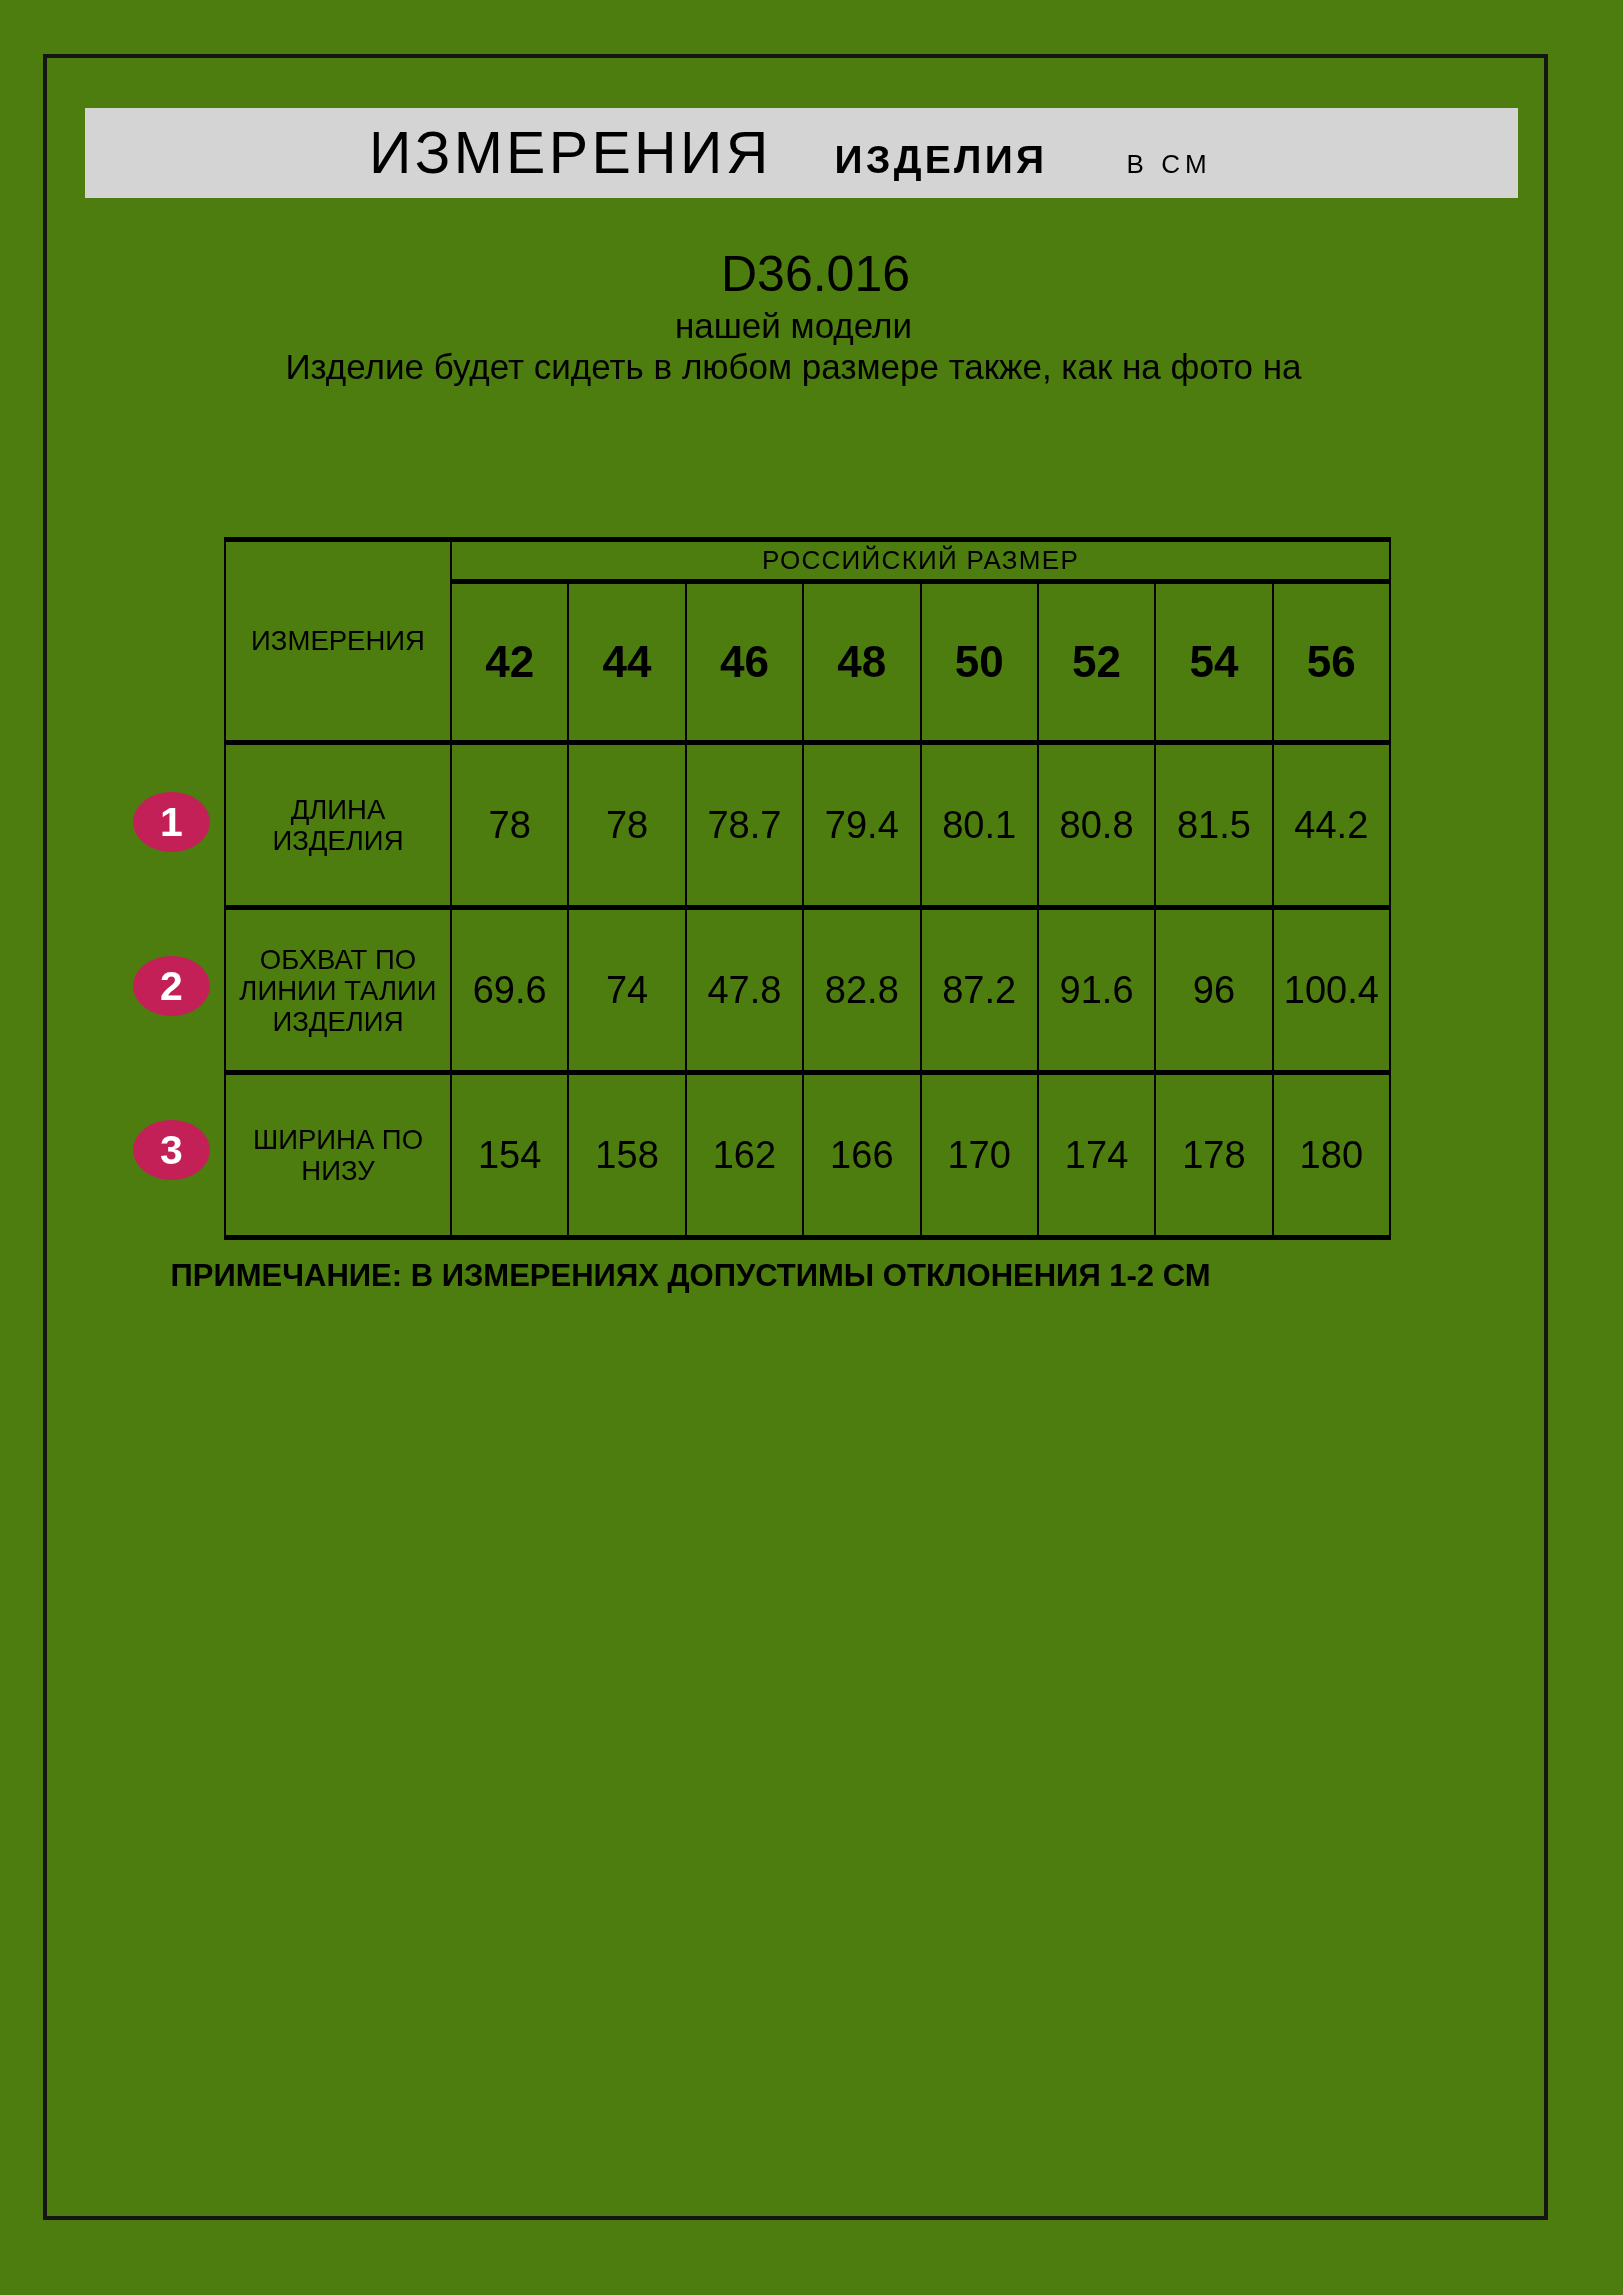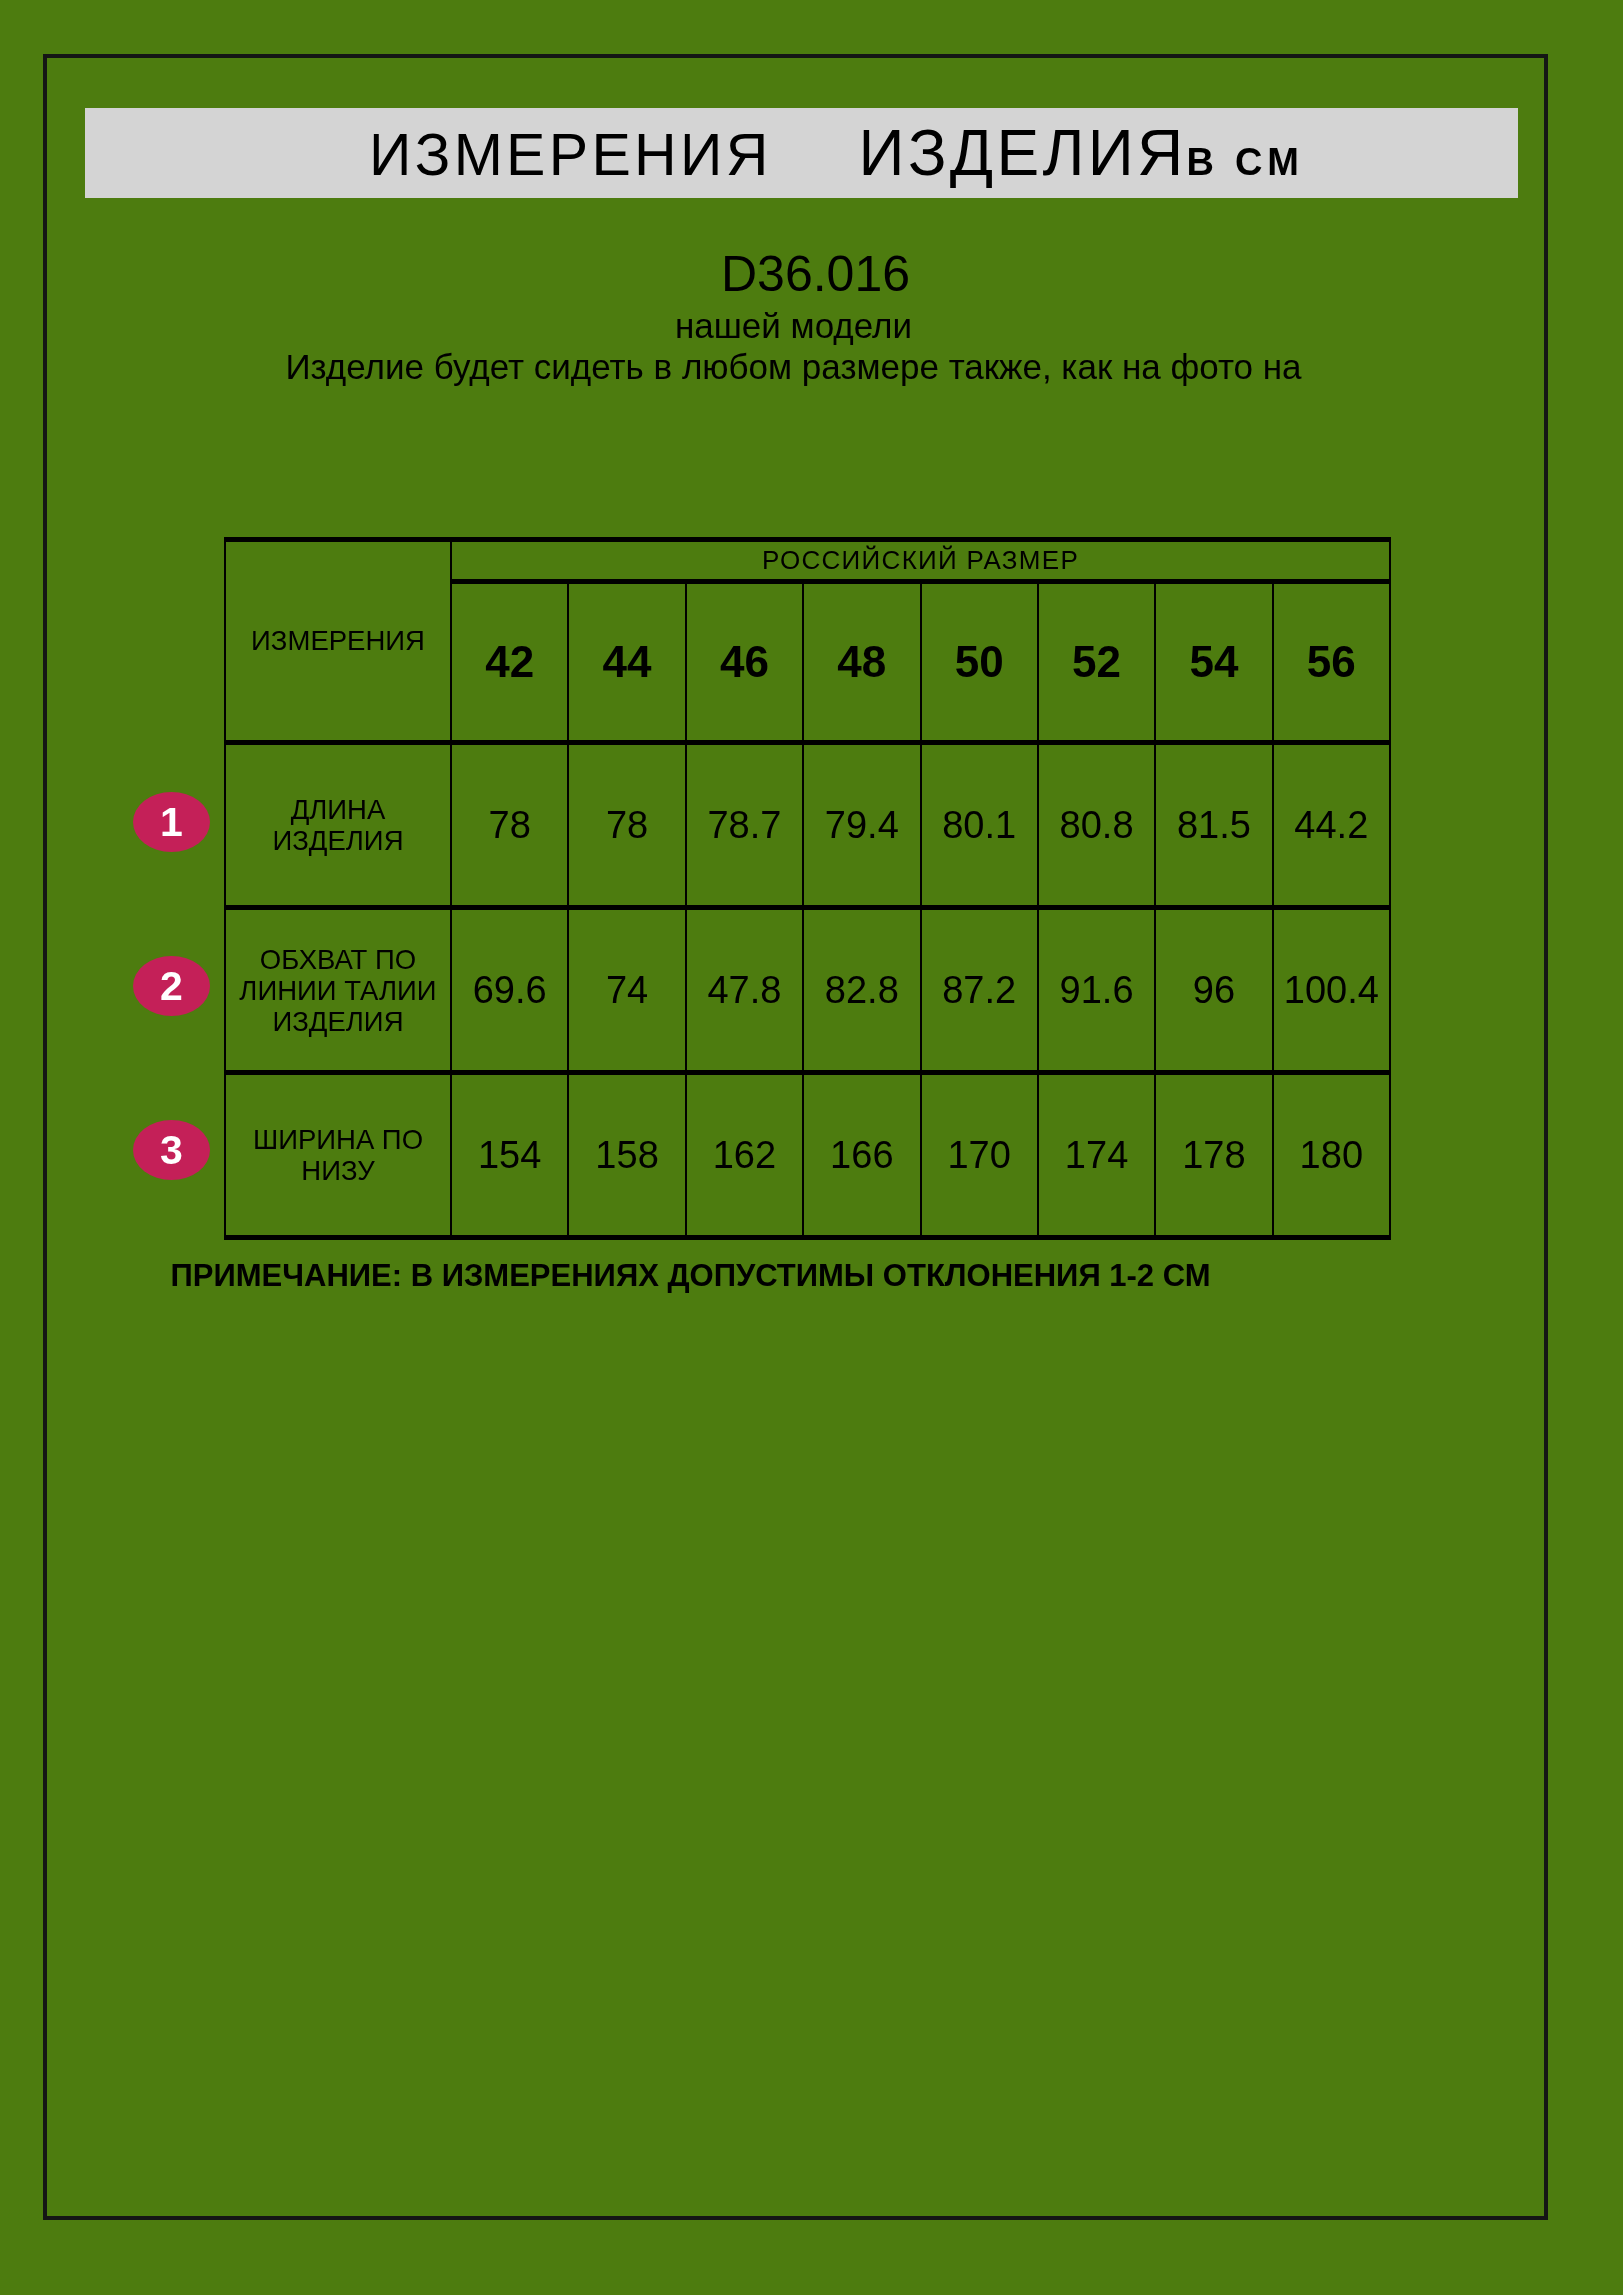--- a/index.html
+++ b/index.html
@@ -10,22 +10,22 @@
   .page-border {
     position:absolute; left:43px; top:54px; width:1505px; height:2166px;
     border:4.6px solid #151515; box-sizing:border-box;
   }
   .title-band {
     position:absolute; left:85px; top:108px; width:1433px; height:90px;
     background:#d4d4d4; display:flex; align-items:baseline;
     padding-left:284px; box-sizing:border-box; white-space:nowrap;
   }
   .title-band .w1 { font-size:59px; font-weight:400; letter-spacing:3.3px; line-height:90px; }
-  .title-band .w2 { font-size:64px; font-weight:400; letter-spacing:3.3px; line-height:90px; margin-left:87px; }
-  .title-band .w3 { font-size:38px; font-weight:700; letter-spacing:5.2px; line-height:90px; }
+  .title-band .w2 { font-size:39px; font-weight:700; letter-spacing:3.3px; line-height:90px; margin-left:63px; }
+  .title-band .w3 { font-size:26px; font-weight:400; letter-spacing:5.2px; line-height:90px; margin-left:79px; }
   .model-code {
     position:absolute; top:245px; left:4px; width:1623px;
     text-align:center; font-size:50px; font-weight:400;
   }
   .description {
     position:absolute; top:305px; left:0; width:1587px;
     text-align:center; font-size:35px; line-height:41px; font-weight:400;
   }
   .size-table {
     position:absolute; left:224px; top:537px;

